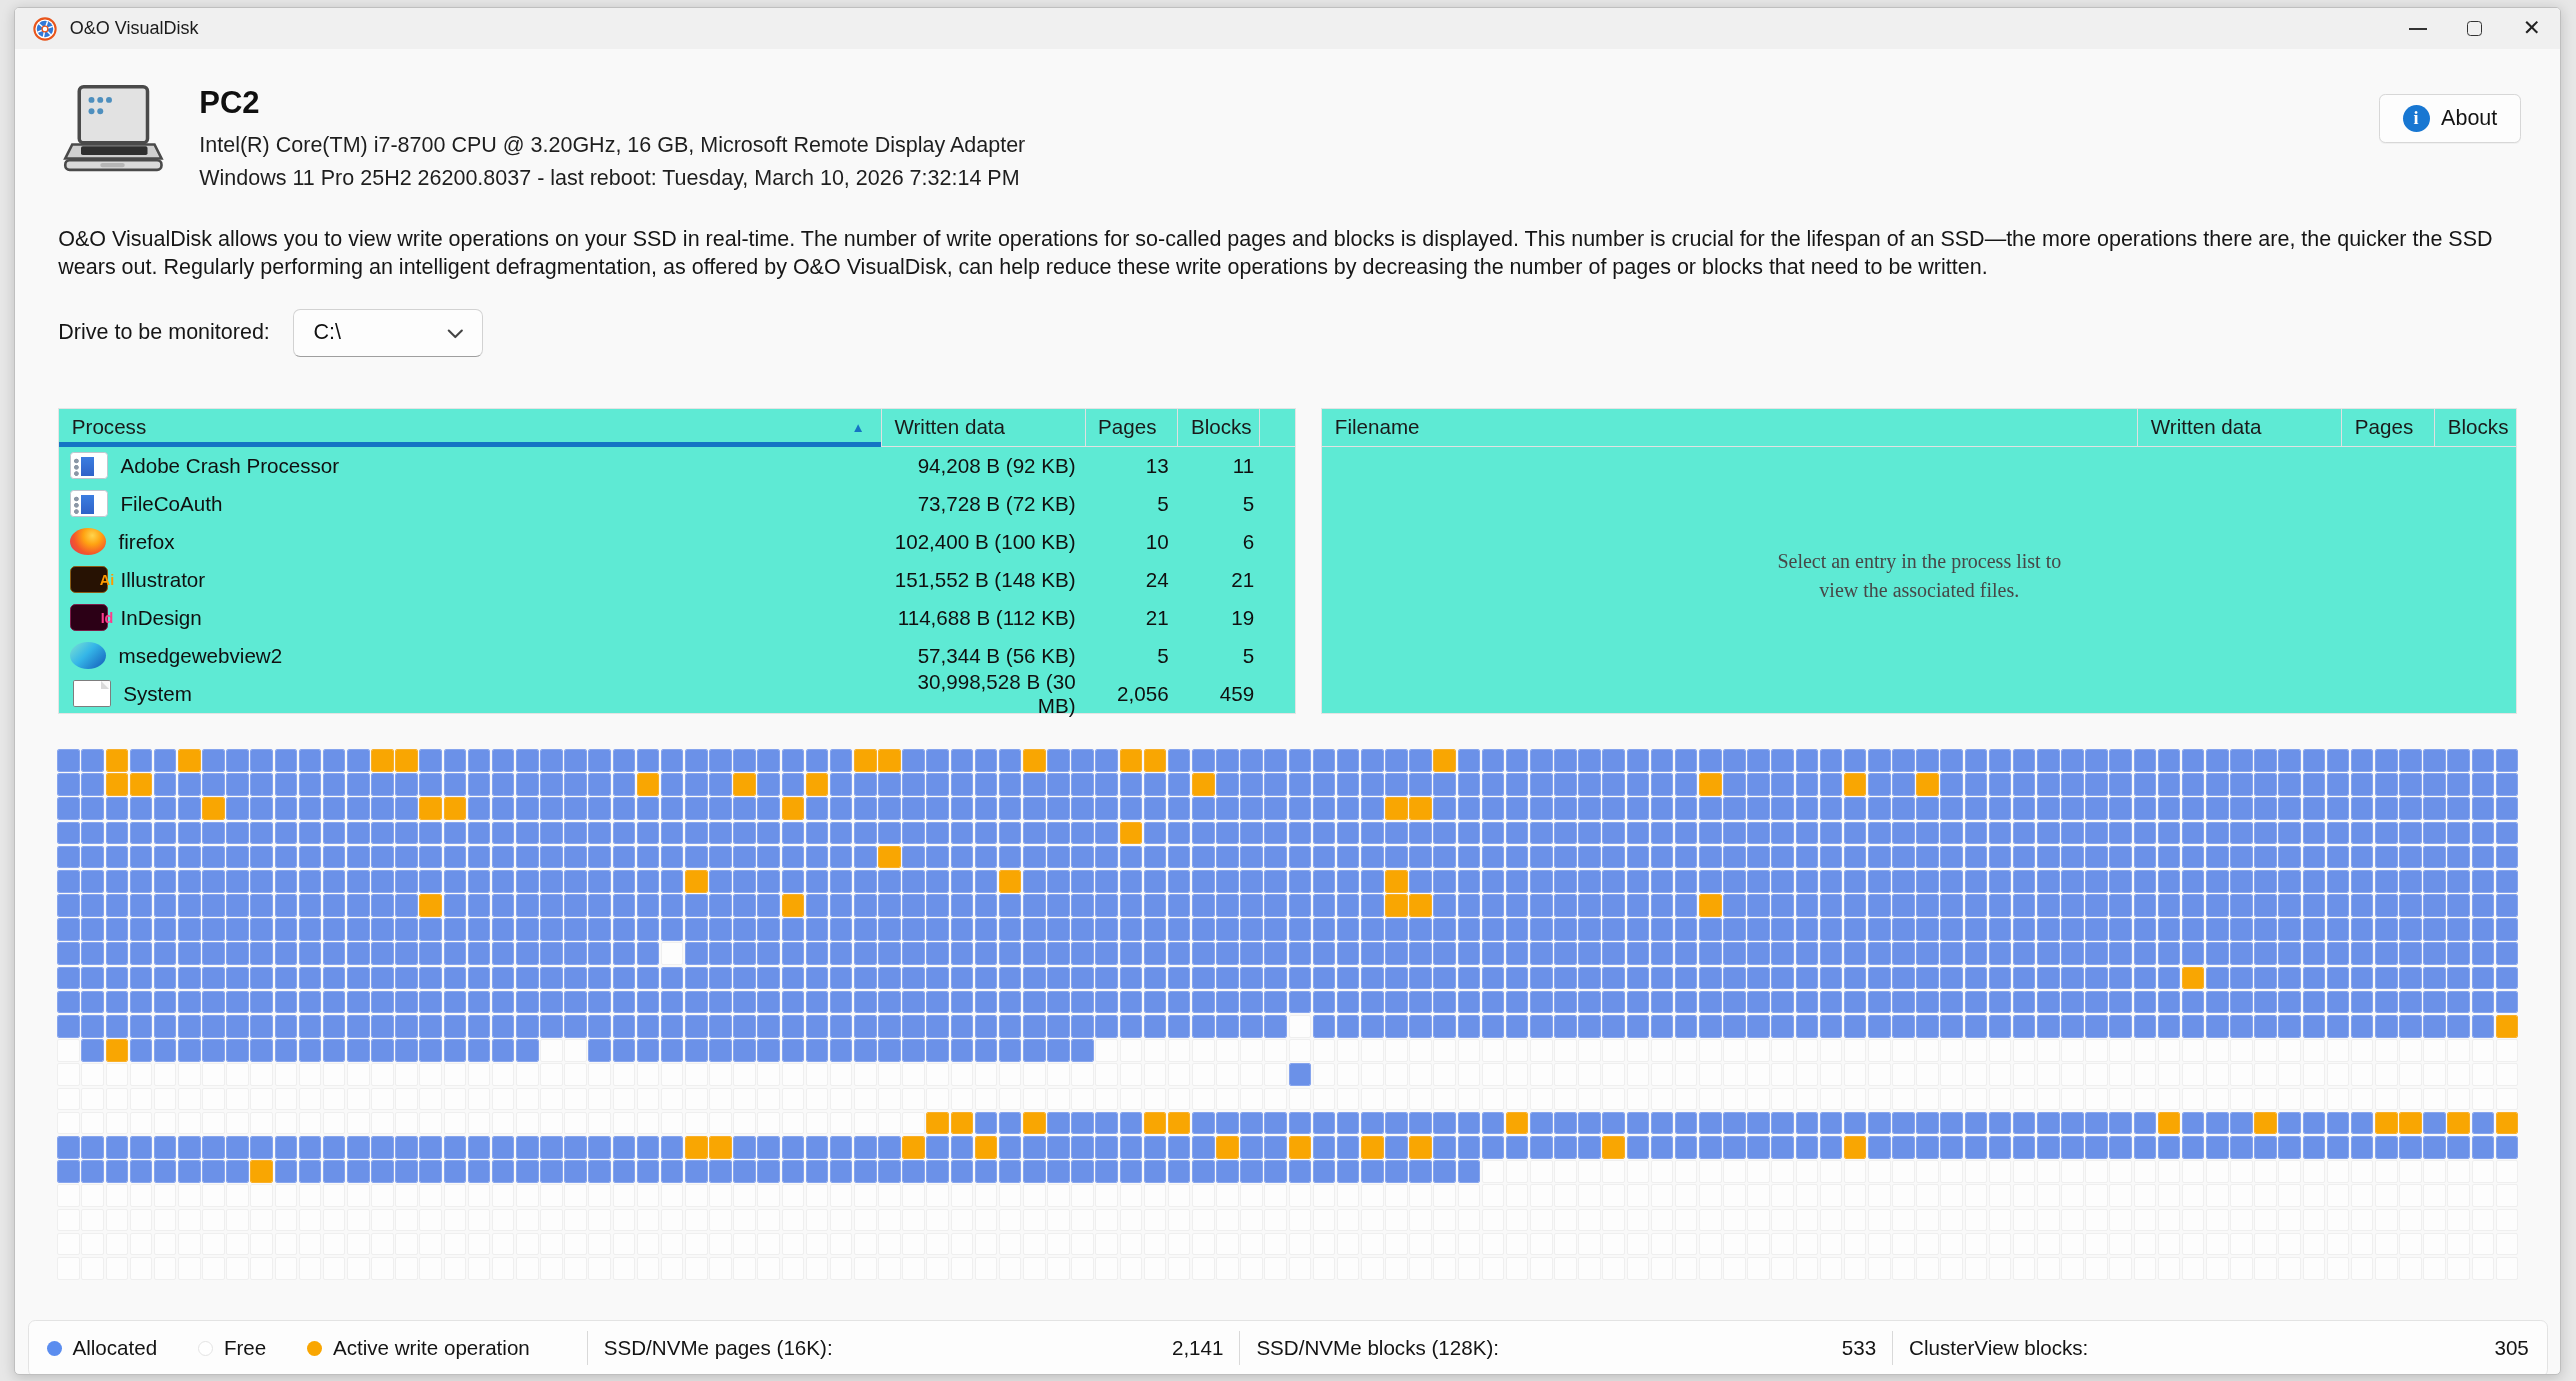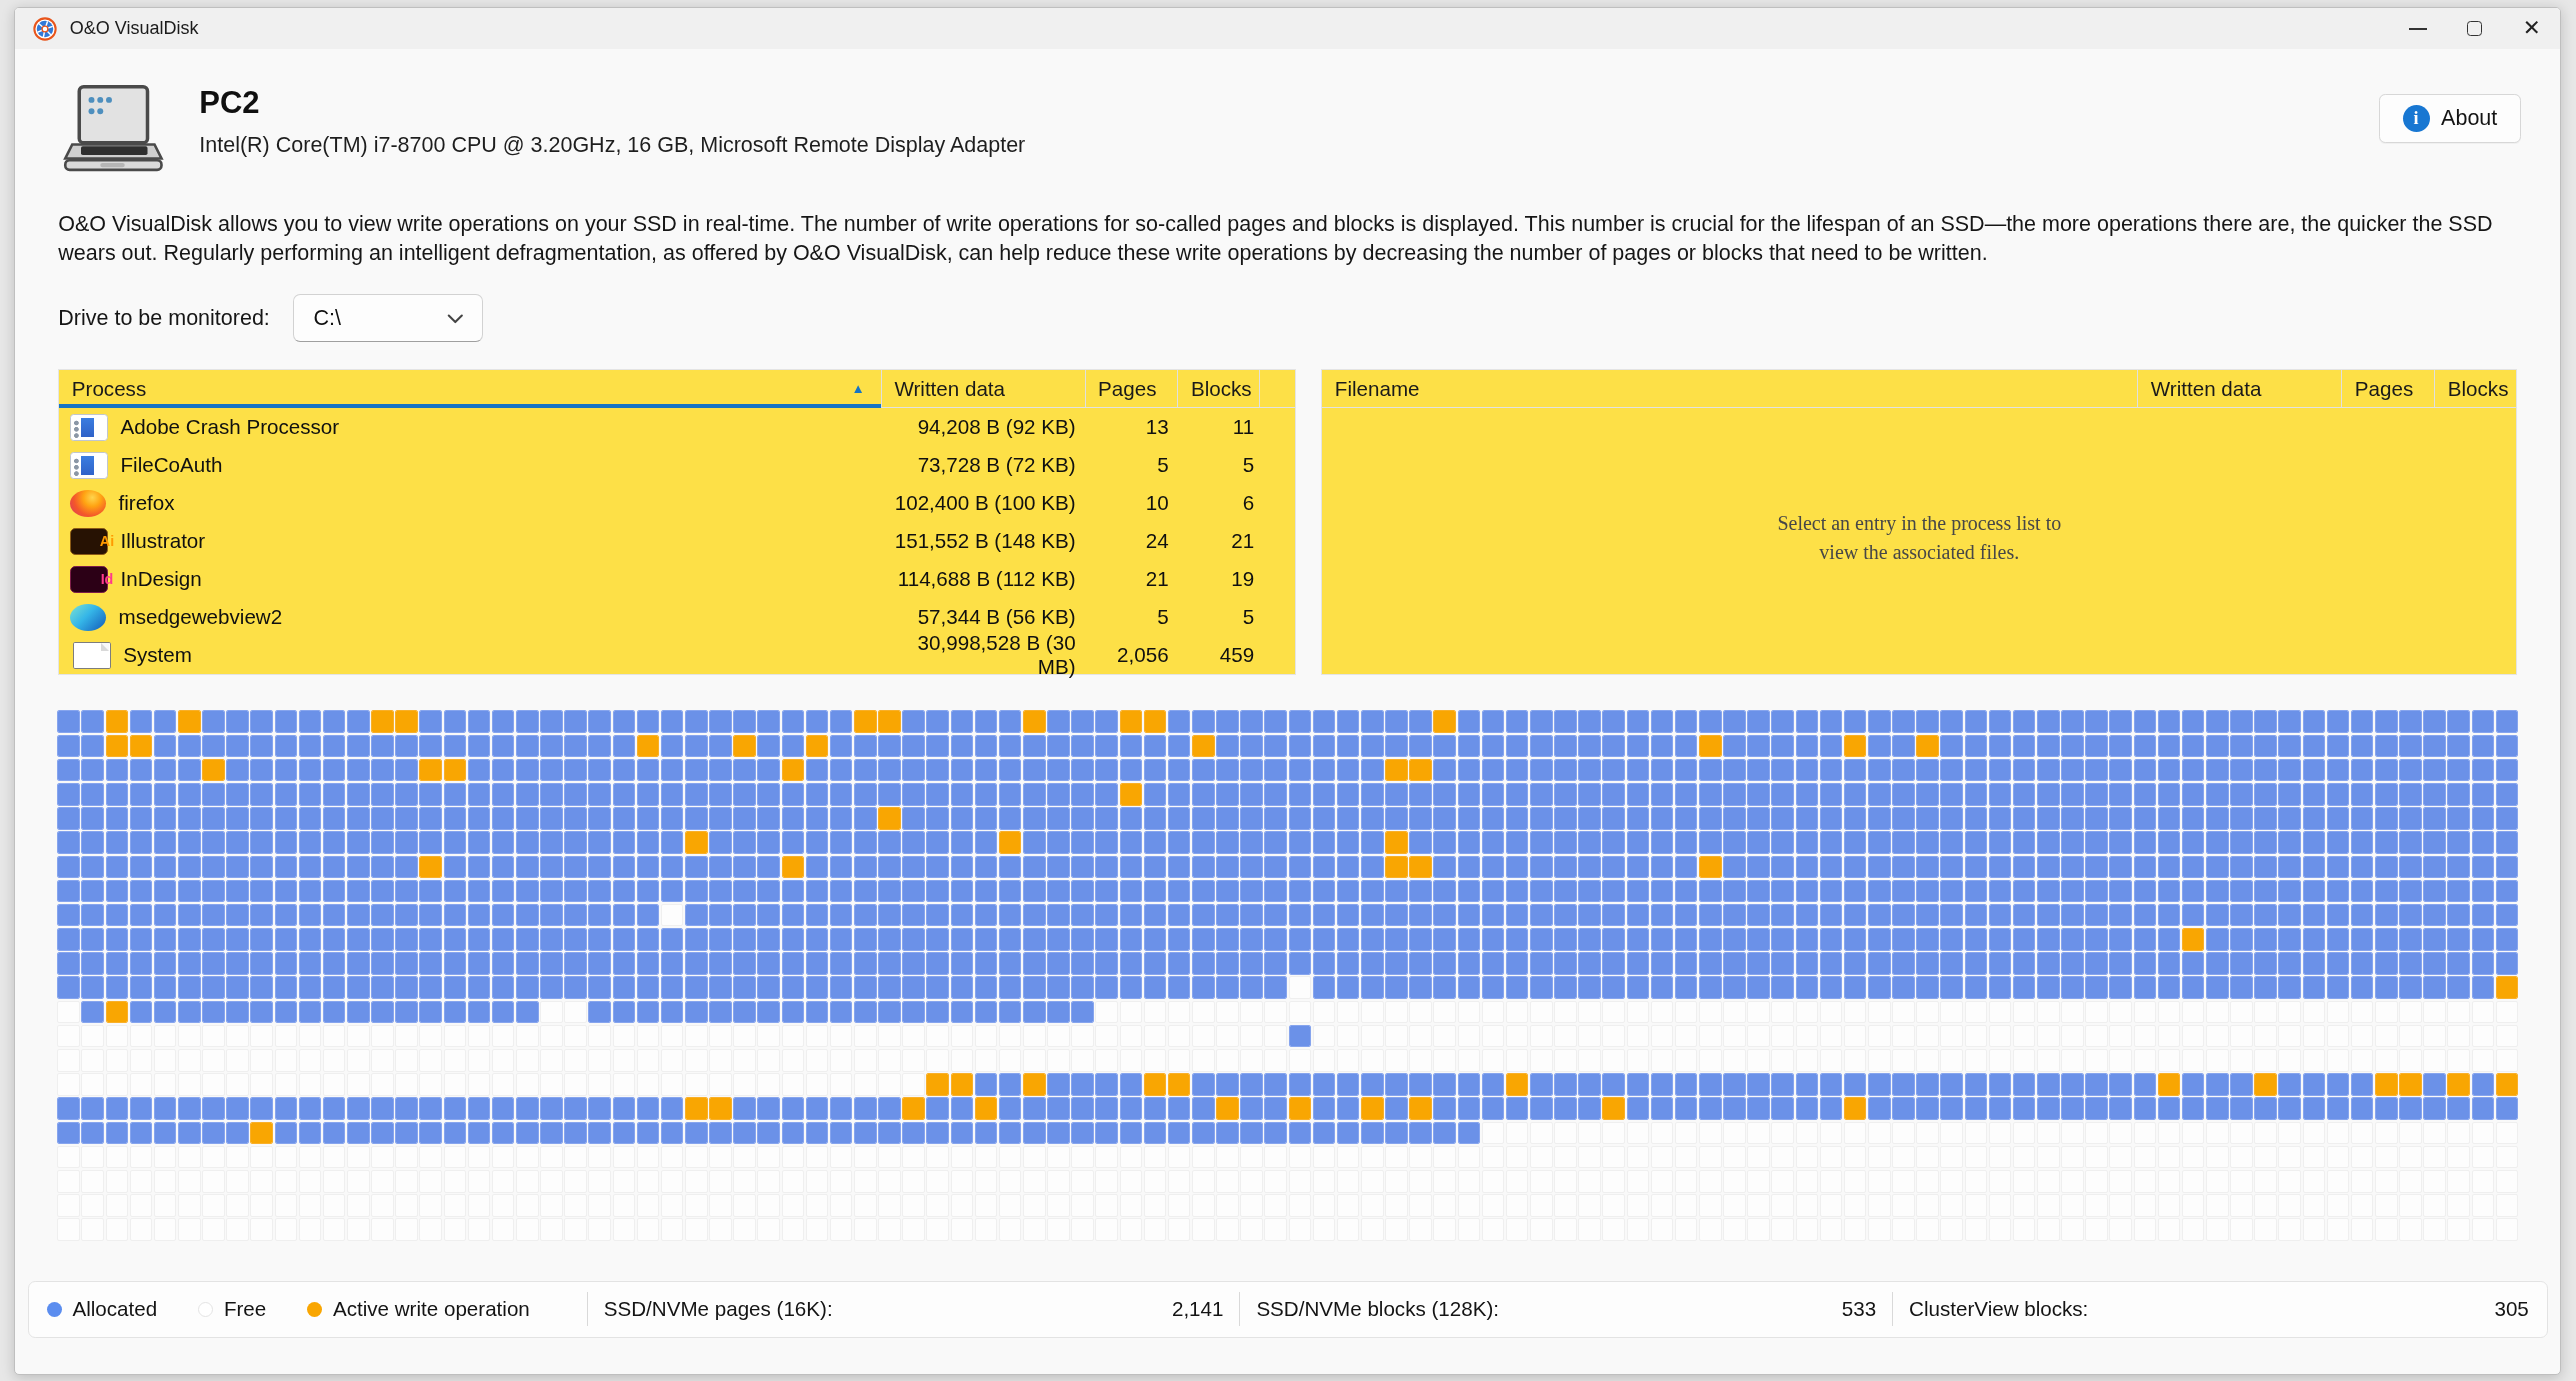--- a/index.html
+++ b/index.html
@@ -39,21 +39,21 @@
   .drive-row { display:flex; align-items:center; margin:27px 43px 0 43px; }
   .drive-label { font-size:21.5px; color:#161616; }
   .drive-select { margin-left:23px; width:190px; height:48px; background:#fdfdfd;
     border:0.9px solid #d2d2d2; border-bottom-color:#9f9f9f; border-radius:7.2px;
     display:flex; align-items:center; padding:0 16px 0 19.7px; cursor:pointer; }
   .drive-select .val { font-size:21.5px; color:#111; }
   .drive-select svg { margin-left:auto; }
 
   
   .tables-row { display:flex; gap:25px; margin:27px 43px 0 43px; }
-  .panel { background:#fde047; border:0.9px solid #e4e4e4; }
+  .panel { background:#5eead4; border:0.9px solid #e4e4e4;margin-top:24px; }
   .panel-left  { width:1238px; }
   .panel-right { flex:1; }
   .thead { display:flex; height:38px; border-bottom:0.9px solid #e2e2e2; align-items:stretch; }
   .th { display:flex; align-items:center; font-size:20.6px; color:#1a1a1a; padding:0 12.5px; cursor:pointer; position:relative; }
   .th + .th { border-left:0.9px solid #e0e0e0; }
   .th.num { justify-content:flex-start; }
   .c-proc-h { width:823px; }
   .c-file-h { flex:1; }
   .c-data-h { width:204px; }
   .c-pages-h { width:93px; }
@@ -156,20 +156,21 @@
           <circle cx="46" cy="30" r="3.4"></circle>
       </g>
       <path d="M14 68 h94 l8 16 h-110 z" fill="#cfcfcf" stroke="#4a4a4a" stroke-width="3"></path>
       <rect x="24" y="70" width="76" height="10" rx="2" fill="#2f2f2f"></rect>
       <rect x="6" y="86" width="110" height="11" rx="5" fill="#dadada" stroke="#4a4a4a" stroke-width="3"></rect>
       <rect x="46" y="89" width="28" height="5" rx="2.5" fill="#b5b5b5"></rect>
     </svg>
     <div class="pc-block">
       <div class="pc-name">PC2</div>
       <div class="pc-line">Intel(R) Core(TM) i7-8700 CPU @ 3.20GHz, 16 GB, Microsoft Remote Display Adapter</div>
+      <div class="pc-line">Windows 11 Pro 25H2 26200.8037 - last reboot: Tuesday, March 10, 2026 7:32:14 PM</div>
     </div>
     <div class="about-btn">
       <span class="info-dot">i</span>
       <span>About</span>
     </div>
   </div>
 
   <div class="description">O&amp;O VisualDisk allows you to view write operations on your SSD in real-time. The number of write operations for so-called pages and blocks is displayed. This number is crucial for the lifespan of an SSD—the more operations there are, the quicker the SSD wears out. Regularly performing an intelligent defragmentation, as offered by O&amp;O VisualDisk, can help reduce these write operations by decreasing the number of pages or blocks that need to be written.</div>
 
   <div class="drive-row">

